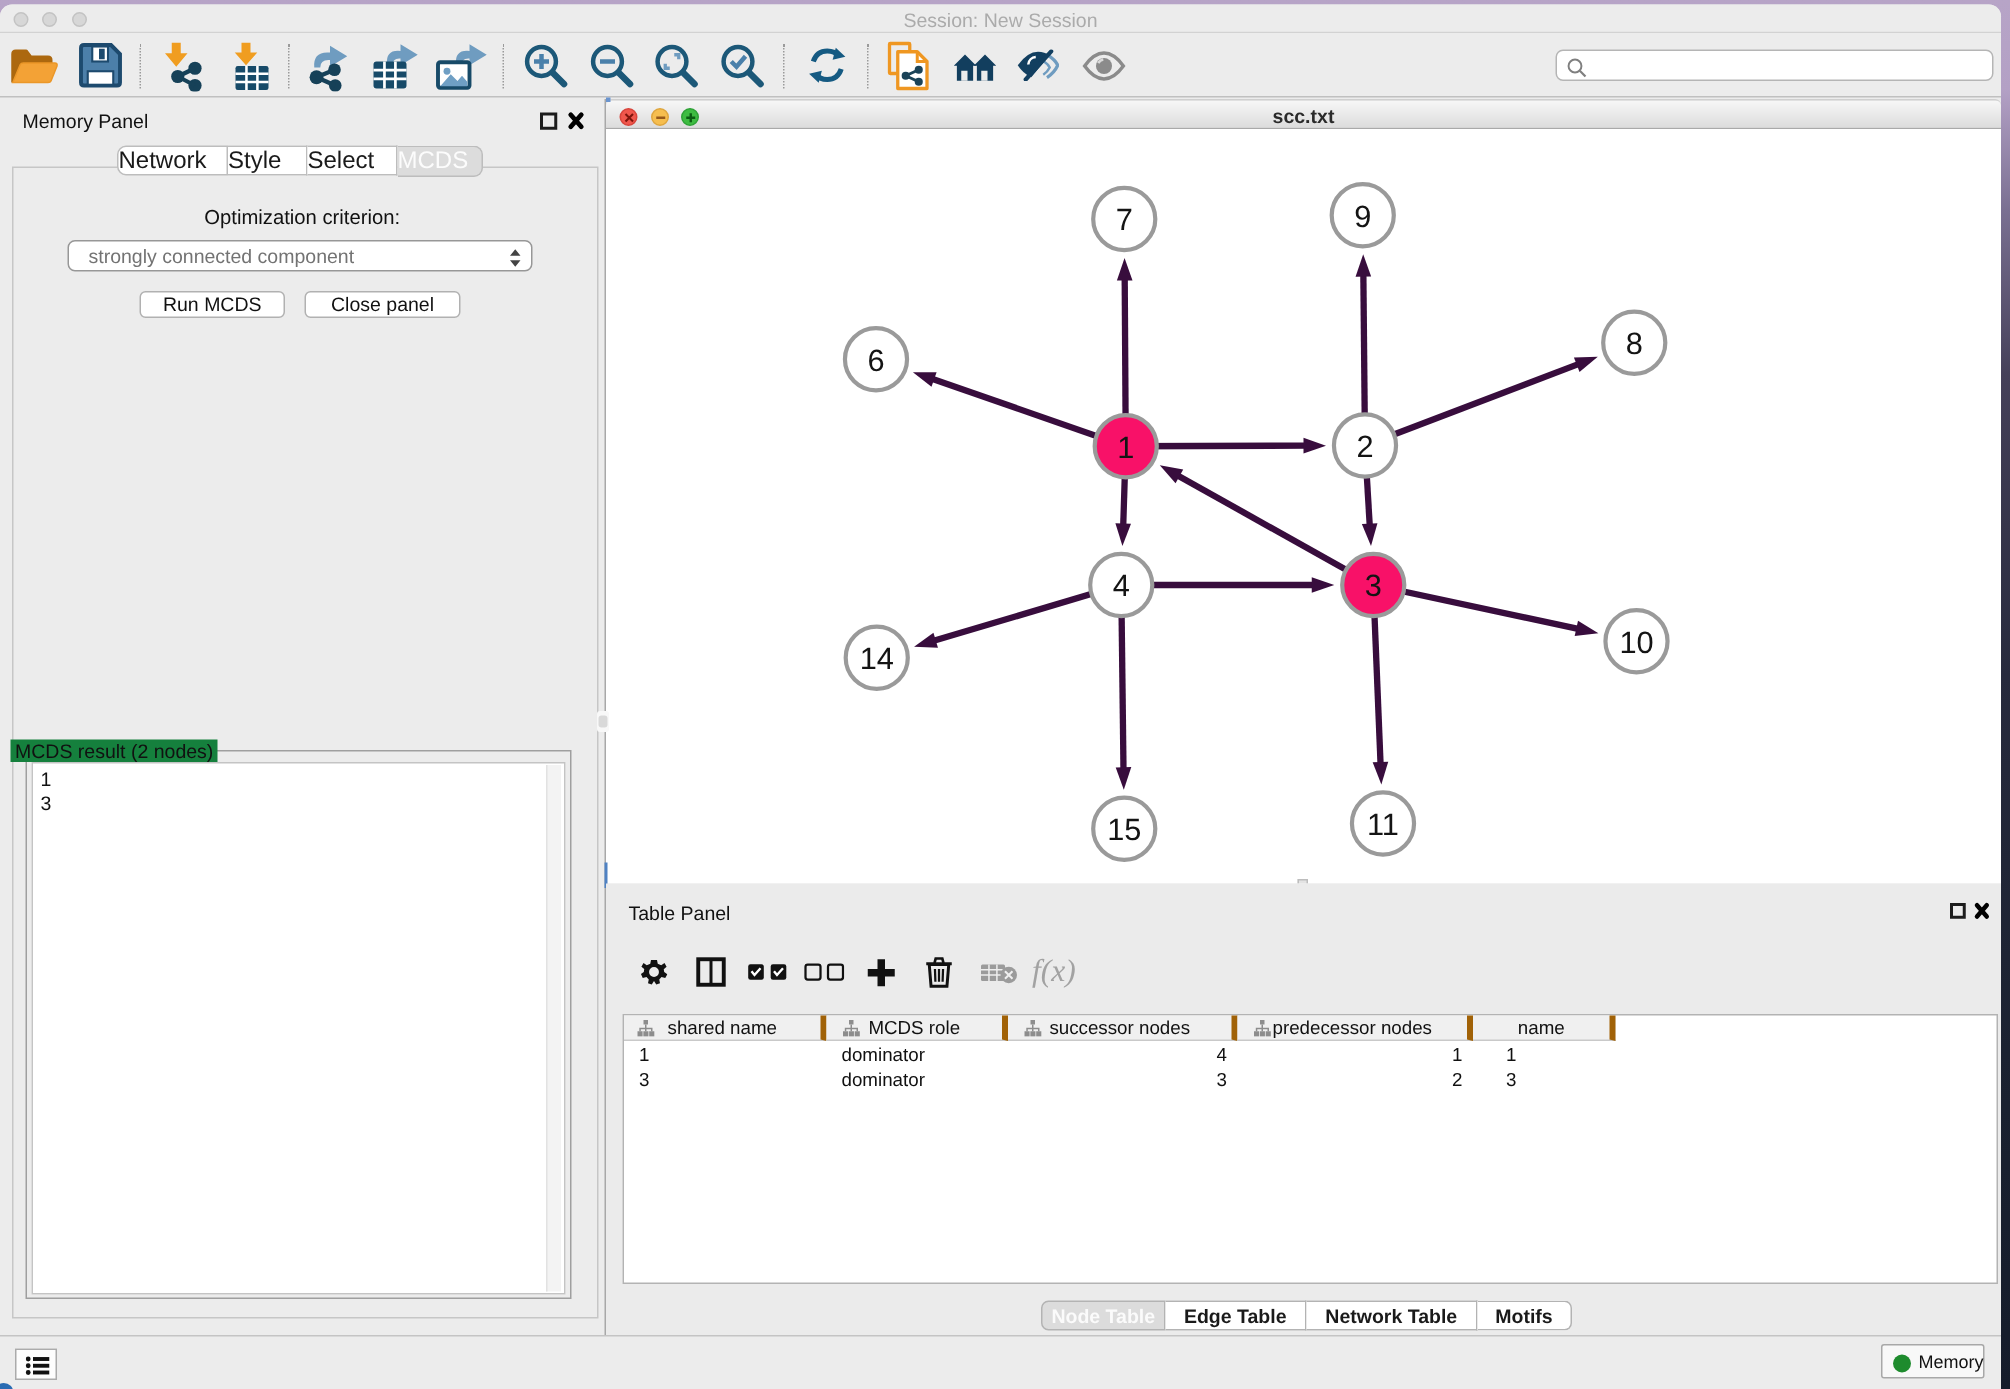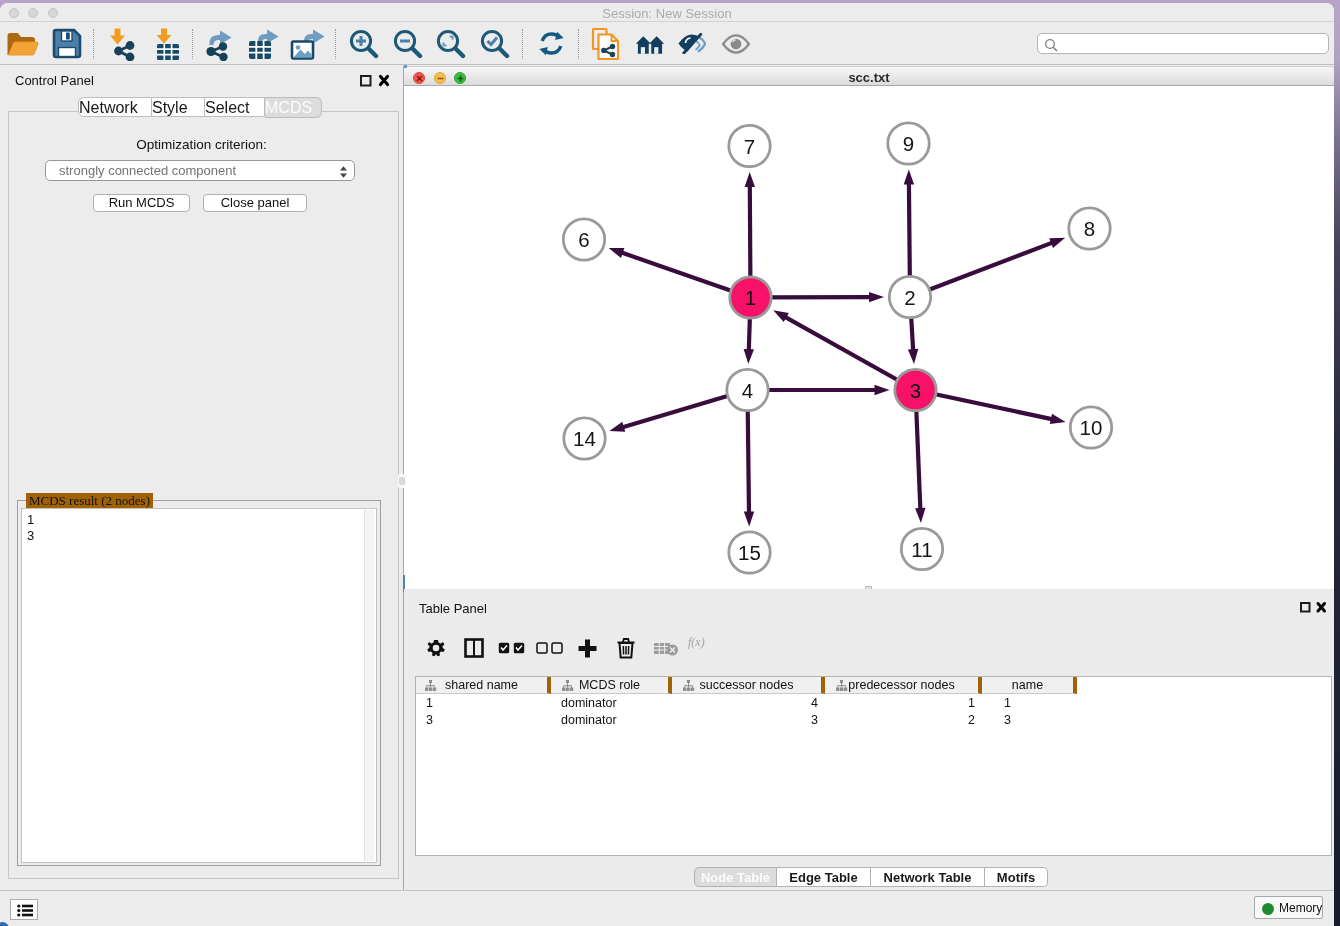--- a/index.html
+++ b/index.html
@@ -164,41 +164,41 @@
       <path d="M11.5 9.5 A 5 5 0 0 1 15 7" stroke="#d9d9d9" stroke-width="1.8" fill="none"></path>
     </svg>
     <div id="search">
       <svg style="position:absolute;left:6px;top:3.5px;" width="14" height="14" viewBox="0 0 14 14">
         <circle cx="6" cy="6" r="4.3" fill="none" stroke="#7f7f7f" stroke-width="1.3"></circle>
         <path d="M9.2 9.2 L13 13" stroke="#7f7f7f" stroke-width="1.5"></path>
       </svg>
     </div>
   </div>
   <div id="cpanel">
-    <div class="paneltitle" style="position:absolute;left:15px;top:7px;">Control Panel</div>
+    <div class="paneltitle" style="position:absolute;left:15px;top:7px;">Memory Panel</div>
     <svg style="position:absolute;left:359px;top:8px;" width="32" height="13" viewBox="0 0 32 13">
       <rect x="2" y="2" width="9.5" height="9.5" fill="none" stroke="#1c1c1c" stroke-width="2"></rect>
       <path d="M21.5 2.5 L28.5 10.5 M28.5 2.5 L21.5 10.5" stroke="#000" stroke-width="3.2" stroke-linecap="round"></path>
     </svg>
     <div id="cpcontent"></div>
     <div class="tab" style="left:78px; width:74px; border-left:1px solid #bdbdbd; top:31px; border-radius:6px 0 0 6px;">Network</div>
     <div class="tab" style="left:152px; width:53px; top:31px;">Style</div>
     <div class="tab" style="left:205px; width:60px; top:31px;">Select</div>
     <div class="tab tabsel" style="left:265px; width:57px; top:31px; height:21px; line-height:20px; border-radius:0 6px 6px 0;">MCDS</div>
     <div style="position:absolute; left:0; top:71px; width:403px; text-align:center; font-size:13.5px; color:#111;">Optimization criterion:</div>
     <div style="position:absolute; left:45px; top:94px; width:310px; height:21px; background:#fff; border:1px solid #979797; border-radius:5px;">
       <span style="position:absolute; left:13px; top:2px; font-size:13px; color:#737373;">strongly connected component</span>
       <svg style="position:absolute; right:5px; top:2.5px;" width="11" height="16" viewBox="0 0 11 16">
         <path d="M2 6.5 L5.5 2.2 L9 6.5 Z M2 9.5 L5.5 13.8 L9 9.5 Z" fill="#444"></path>
       </svg>
     </div>
     <div class="btn" style="left:93px; top:128px; width:97px; height:18px; line-height:16px;">Run MCDS</div>
     <div class="btn" style="left:203px; top:128px; width:104px; height:18px; line-height:16px;">Close panel</div>
     <div style="position:absolute; left:17px; top:434px; width:364px; height:366px; border:1px solid #9f9f9f;"></div>
-    <div style="position:absolute; left:26px; top:427px; background:#a16207; padding:0 3px; font-size:13px; color:#111;font-family:Liberation Serif, serif;">MCDS result (2 nodes)</div>
+    <div style="position:absolute; left:7px; top:427px; background:#15803d; padding:0 3px; font-size:13px; color:#111;">MCDS result (2 nodes)</div>
     <div style="position:absolute; left:21px; top:442px; width:356px; height:355px; background:#fff; border:1px solid #c4c4c4;">
       <div style="position:absolute; left:5px; top:3px; font-size:13px; color:#111; line-height:16px;">1<br>3</div>
       <div style="position:absolute; right:2px; top:1px; width:10px; bottom:1px; background:#f3f3f3; border-left:1px solid #e2e2e2;"></div>
     </div>
   </div>
   <div id="cpdivider"></div>
   <div style="position:absolute; left:398px; top:471px; width:8px; height:14px; background:#f8f8f8; border-radius:2px; z-index:5;">
     <div style="position:absolute; left:1px; top:3px; width:6px; height:8px; background:#d9d9d9; border-radius:2px;"></div>
   </div>
   <div id="netwin">
@@ -317,21 +317,21 @@
       <path d="M7.3 9 L7.6 17.5 M10 9 L10 17.5 M12.7 9 L12.4 17.5" stroke="#111" stroke-width="1.5"></path>
       <path d="M1.5 5.5 L18.5 5.5" stroke="#111" stroke-width="2"></path>
       <path d="M7 5 L7.8 2 L12.2 2 L13 5" fill="none" stroke="#111" stroke-width="1.8"></path>
     </svg>
     <svg style="position:absolute;left:249px;top:53px;" width="26" height="14" viewBox="0 0 26 14">
       <rect x="1" y="1" width="16" height="11" rx="1" fill="#9b9b9b"></rect>
       <path d="M1 4.5 L17 4.5 M1 8 L17 8 M6.3 1 L6.3 12 M11.6 1 L11.6 12" stroke="#eee" stroke-width="1"></path>
       <circle cx="19.5" cy="8" r="5.5" fill="#9b9b9b"></circle>
       <path d="M17 5.5 L22 10.5 M22 5.5 L17 10.5" stroke="#eee" stroke-width="1.4"></path>
     </svg>
-    <div style="position:absolute;left:284px;top:46px;width:50px;font-family:'Liberation Serif',serif;font-style:italic;font-size:12px;color:#a2a2a2;">f(x)</div>
+    <div style="position:absolute;left:284px;top:46px;width:50px;font-family:'Liberation Serif',serif;font-style:italic;font-size:21px;color:#a2a2a2;">f(x)</div>
     <div id="ttable">
       <div class="hcell" style="left:0; width:135px;">shared name</div>
       <div class="hcell" style="left:135px; width:121px;">MCDS role</div>
       <div class="hcell" style="left:256px; width:153px;">successor nodes</div>
       <div class="hcell" style="left:409px; width:157px;">predecessor nodes</div>
       <div class="hcell" style="left:566px; width:95px;">name</div>
       <svg class="hicn" style="left:8px;" width="13" height="13" viewBox="0 0 13 13">
           <g fill="#8d8d8d">
             <rect x="5" y="1" width="3" height="3"></rect>
             <rect x="1" y="8.5" width="3.4" height="3.4"></rect>

